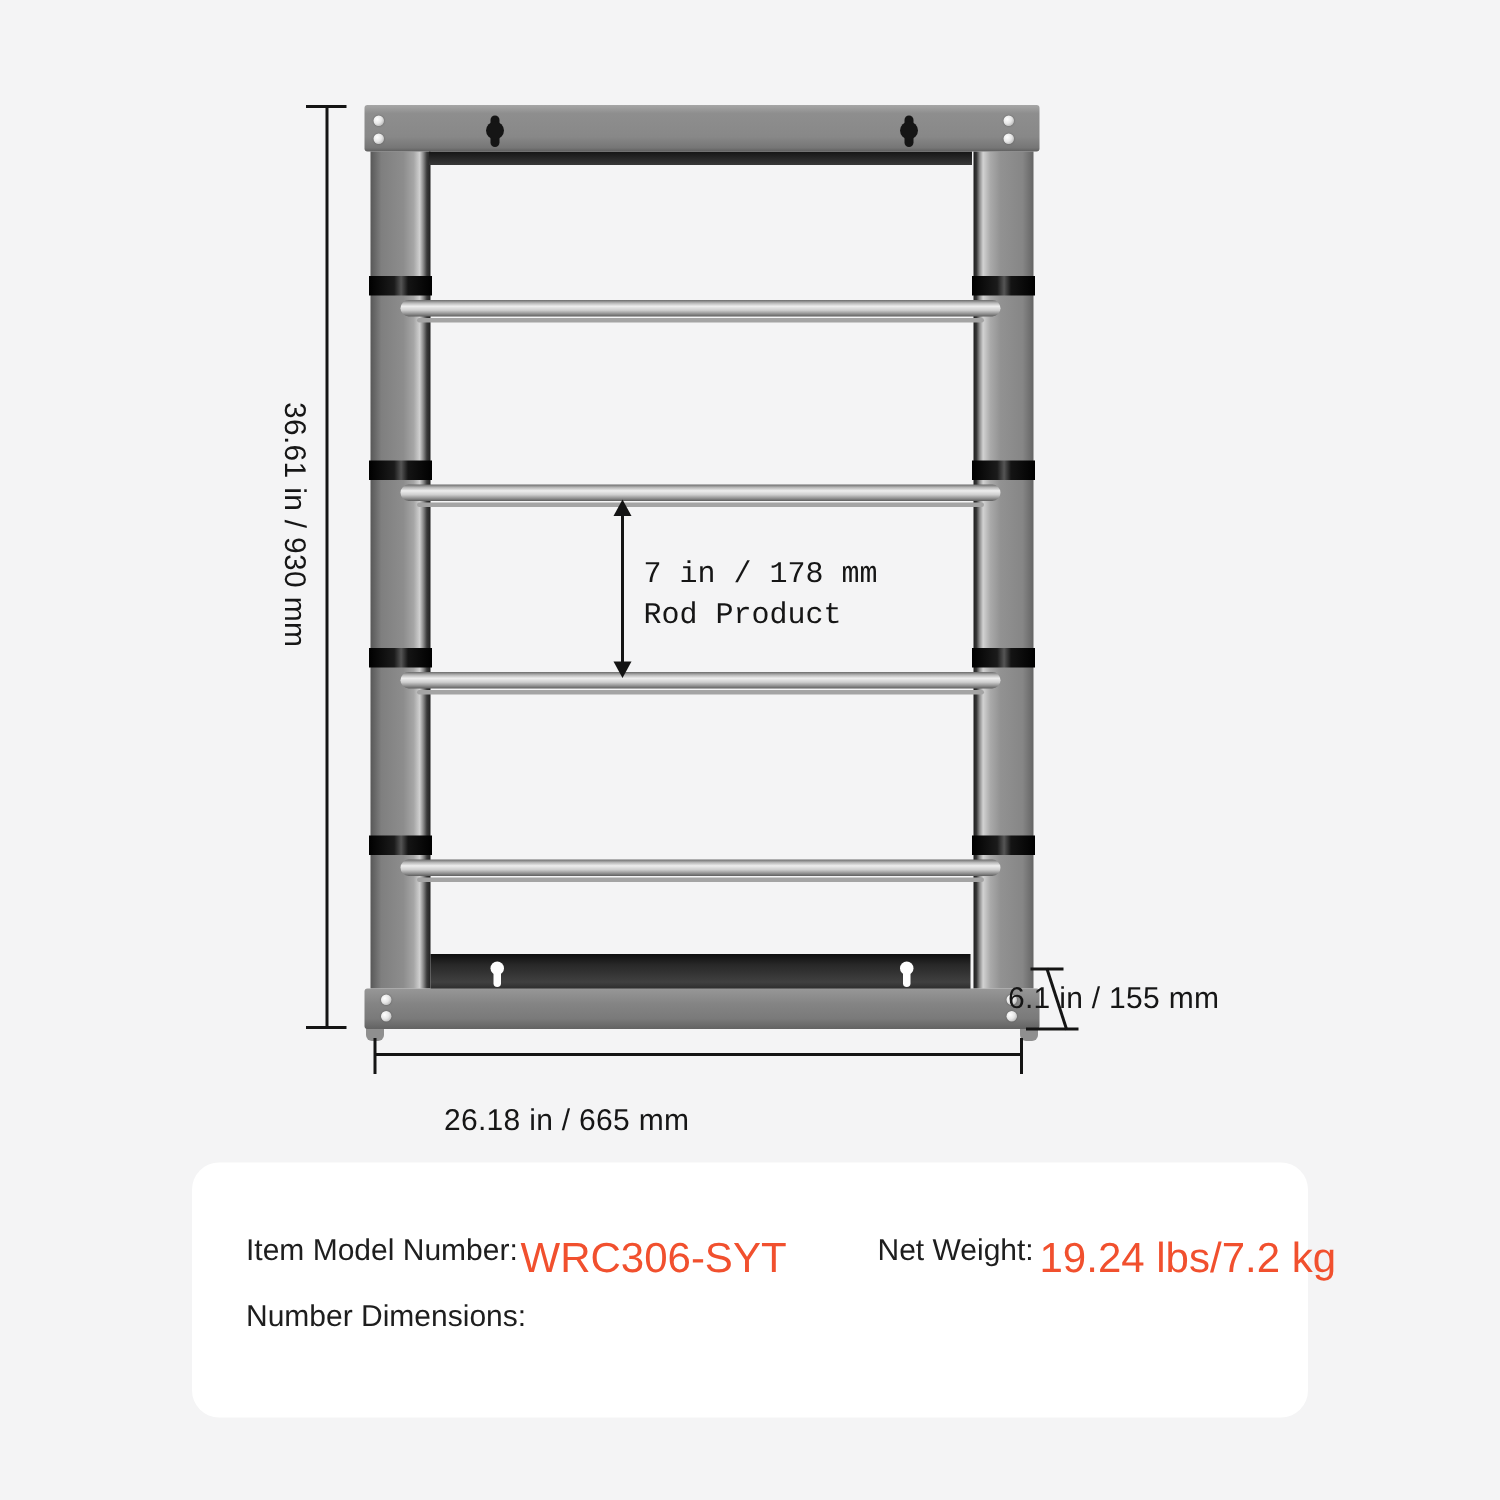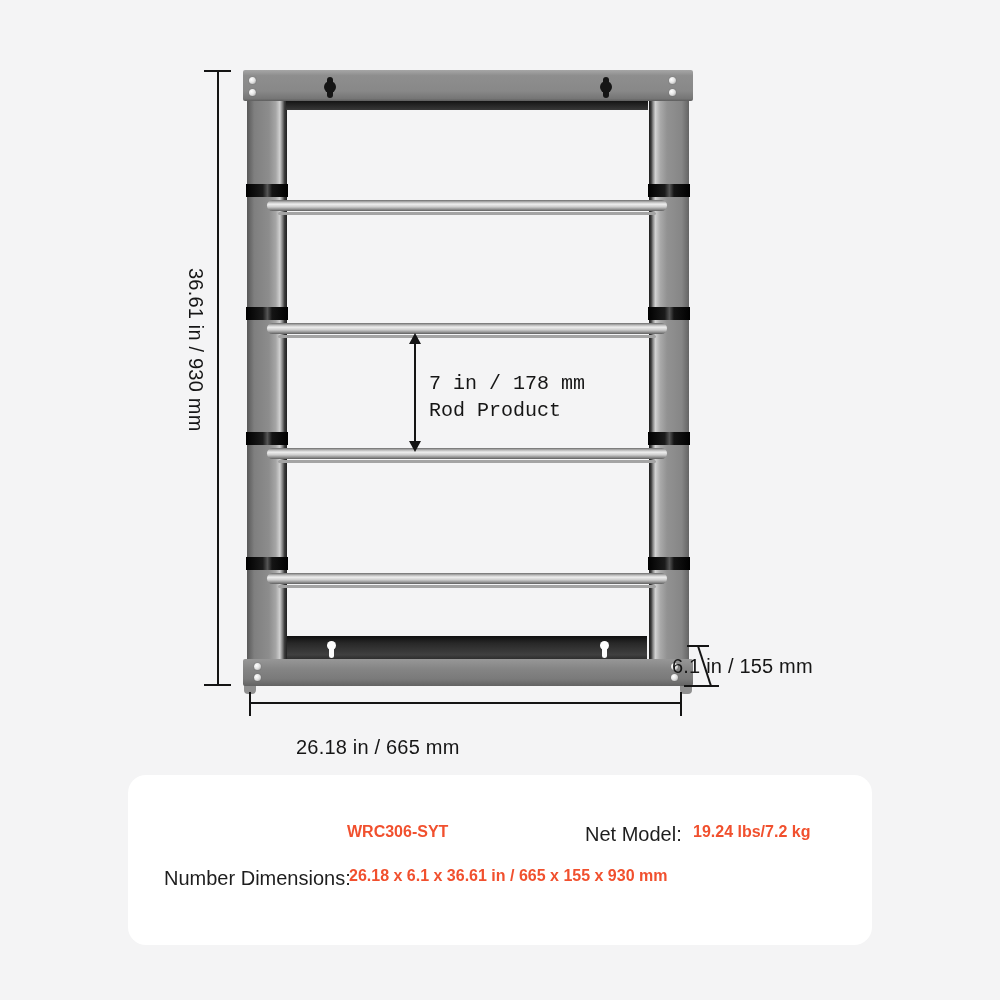--- a/index.html
+++ b/index.html
@@ -58,21 +58,21 @@
   .dline { background:#141414; }
   .dim-text { font-size:20px; font-weight:500; color:#161616; white-space:nowrap; letter-spacing:0.2px; }
   .dim-text-v { writing-mode:vertical-rl; }
   .arrow-up { width:0; height:0; border-left:6px solid transparent; border-right:6px solid transparent; border-bottom:11px solid #141414; }
   .arrow-down { width:0; height:0; border-left:6px solid transparent; border-right:6px solid transparent; border-top:11px solid #141414; }
   .spacing-label { font-size:20px; font-weight:500; line-height:27px; color:#161616; white-space:nowrap; }
 
   
   .info-card { background:#ffffff; border-radius:18px; }
   .info-label { font-size:20px; font-weight:500; color:#1e1e1e; white-space:nowrap; }
-  .info-value { font-size:16px; font-weight:700; white-space:nowrap; }
+  .info-value { font-size:28px; font-weight:400; white-space:nowrap; }
 </style>
 </head>
 <body>
 
 <div id="screen">
 
   <div>
 
     <div class="abs bar-left" style="left:247px; top:101px; width:40px; height:558px;"></div>
     <div class="abs bar-right" style="left:649px; top:101px; width:40px; height:558px;"></div>
@@ -144,20 +144,20 @@
     <div class="abs dline" style="left:414px; top:340px; width:2px; height:105px;"></div>
     <div class="abs arrow-up" style="left:409px; top:333px;"></div>
     <div class="abs arrow-down" style="left:409px; top:441px;"></div>
     <div class="abs spacing-label" style="left:429px; top:370px;font-family:Liberation Mono, monospace;">
       <div>7 in / 178 mm</div>
       <div>Rod Product</div>
     </div>
   </div>
 
   <div class="abs info-card" style="left:128px; top:775px; width:744px; height:170px;">
+    <span class="abs info-label" style="left:36px; top:48px;">Item Model Number:</span>
     <span class="abs info-value accent" style="left: 219px; top: 48px; color: rgb(241, 80, 46);">WRC306-SYT</span>
-    <span class="abs info-label" style="left:457px; top:48px;">Net Model:</span>
+    <span class="abs info-label" style="left:457px; top:48px;">Net Weight:</span>
     <span class="abs info-value accent" style="left: 565px; top: 48px; color: rgb(241, 80, 46);">19.24 lbs/7.2 kg</span>
     <span class="abs info-label" style="left:36px; top:92px;">Number Dimensions:</span>
-    <span class="abs info-value accent" style="left: 221px; top: 92px; color: rgb(241, 80, 46);">26.18 x 6.1 x 36.61 in / 665 x 155 x 930 mm</span>
   </div>
 
 </div>
 
 </body></html>

